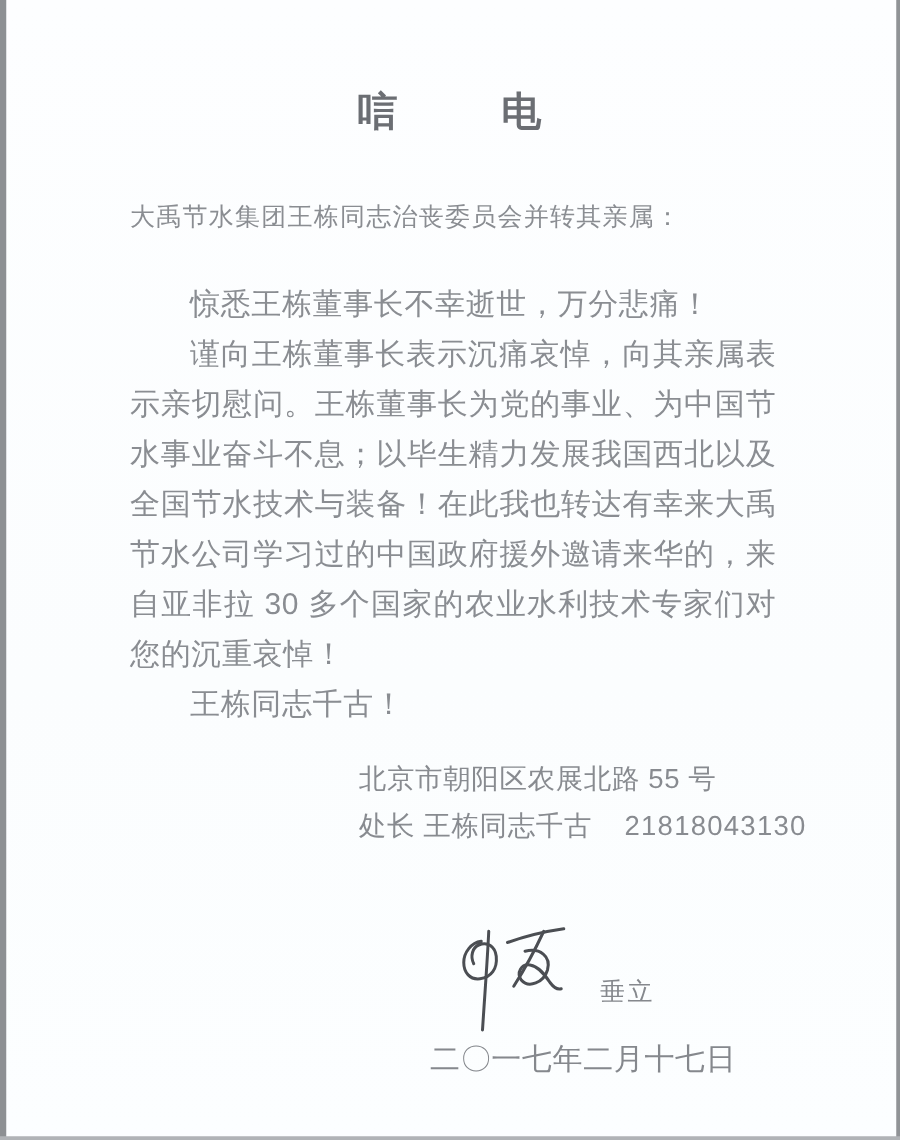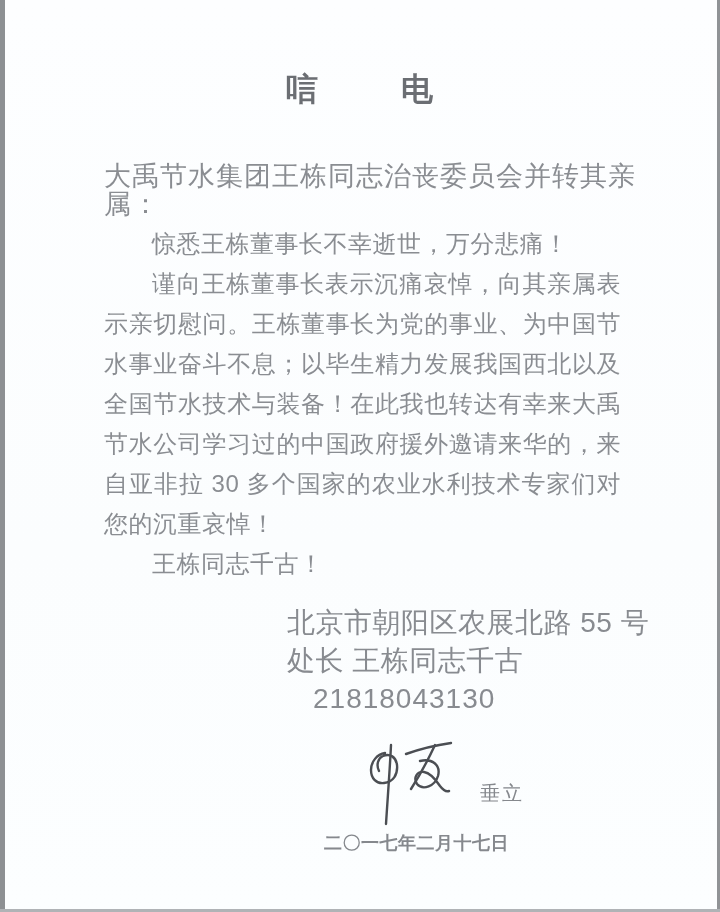--- a/index.html
+++ b/index.html
@@ -31,44 +31,45 @@
     font-size: 32px;
     font-weight: 700;
     color: #6b6e73;
     letter-spacing: 1px;
   }
 
   .salutation {
     position: absolute;
     left: 104px; top: 162px;
     width: 540px;
-    font-size: 27px;
+    font-size: 20px;
     line-height: 28px;
     letter-spacing: 1px;
     color: #8a8d92;
+    font-family: Liberation Mono, monospace;
   }
 
   .body-block {
     position: absolute;
     left: 104px; top: 224px;
     width: 517px;
     font-size: 24px;
     line-height: 40px;
     letter-spacing: 0.5px;
     color: #8a8d92;
   }
   .body-block p {
     text-indent: 2em;
     text-align: justify;
   }
 
   .address-block {
     position: absolute;
     left: 287px; top: 604px;
-    font-size: 28px;
+    font-size: 22px;
     line-height: 38px;
     letter-spacing: 0.5px;
     color: #888b90;
   }
   .address-block .phone { margin-left: 26px; letter-spacing: 1px; }
 
   .signature-row {
     position: absolute;
     left: 350px; top: 733px;
     display: flex;
@@ -78,25 +79,24 @@
   .sig-label {
     margin-left: 10px;
     margin-top: 26px;
     font-size: 20px;
     letter-spacing: 2px;
     color: #85888d;
   }
 
   .date-line {
     position: absolute;
-    left: 324px; top: 831px;
-    font-size: 18px;
+    left: 344px; top: 831px;
+    font-size: 24px;
     letter-spacing: 0.5px;
     color: #85888d;
-    font-weight: bold;
   }
 </style>
 </head>
 <body>
 
 <div class="page">
 
   <div class="edge edge-left"></div>
   <div class="edge edge-right"></div>
   <div class="edge edge-bottom"></div>

